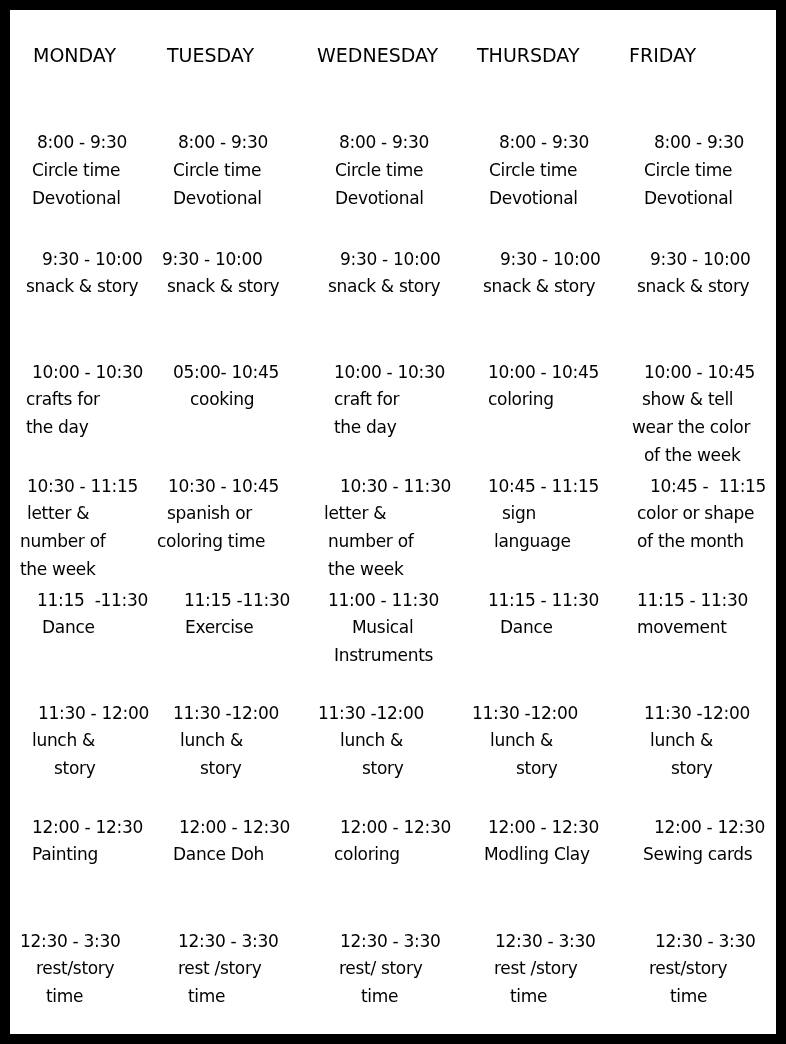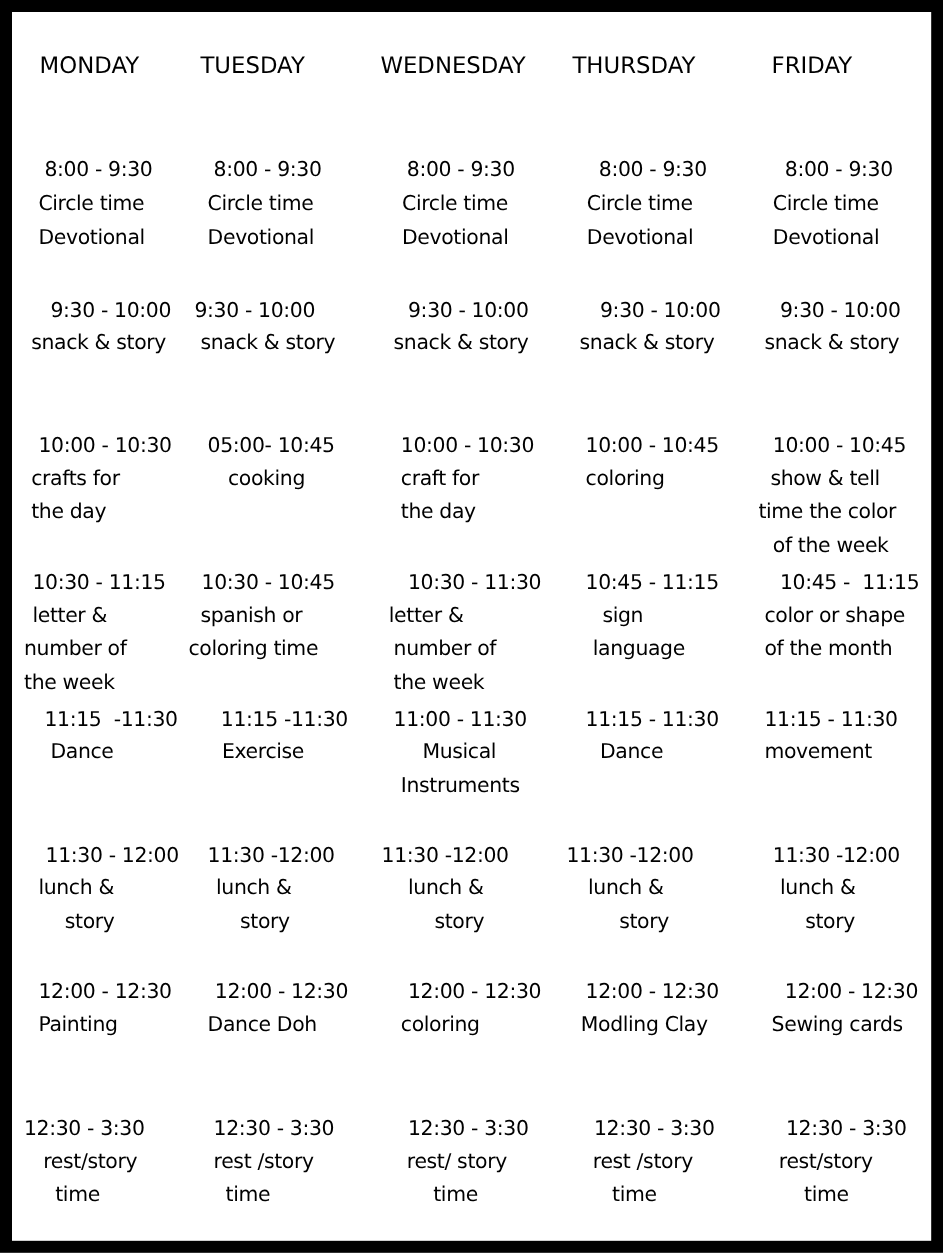--- a/index.html
+++ b/index.html
@@ -19,21 +19,21 @@
 </style>
 </head>
 <body>
 
 <div class="page">
 
   <div class="t hdr" style="left:23px;top:35px">MONDAY</div>
   <div class="t hdr" style="left:157px;top:35px">TUESDAY</div>
   <div class="t hdr" style="left:307px;top:35px">WEDNESDAY</div>
   <div class="t hdr" style="left:467px;top:35px">THURSDAY</div>
-  <div class="t hdr" style="left:633px;top:35px">FRIDAY</div>
+  <div class="t hdr" style="left:619px;top:35px">FRIDAY</div>
 
   <div class="t" style="left:27px;top:122px">8:00 - 9:30</div>
   <div class="t" style="left:22px;top:150px">Circle time</div>
   <div class="t" style="left:22px;top:178px">Devotional</div>
   <div class="t" style="left:168px;top:122px">8:00 - 9:30</div>
   <div class="t" style="left:163px;top:150px">Circle time</div>
   <div class="t" style="left:163px;top:178px">Devotional</div>
   <div class="t" style="left:329px;top:122px">8:00 - 9:30</div>
   <div class="t" style="left:325px;top:150px">Circle time</div>
   <div class="t" style="left:325px;top:178px">Devotional</div>
@@ -60,21 +60,21 @@
   <div class="t" style="left:16px;top:407px">the day</div>
   <div class="t" style="left:163px;top:352px">05:00- 10:45</div>
   <div class="t" style="left:180px;top:379px">cooking</div>
   <div class="t" style="left:324px;top:352px">10:00 - 10:30</div>
   <div class="t" style="left:324px;top:379px">craft for</div>
   <div class="t" style="left:324px;top:407px">the day</div>
   <div class="t" style="left:478px;top:352px">10:00 - 10:45</div>
   <div class="t" style="left:478px;top:379px">coloring</div>
   <div class="t" style="left:634px;top:352px">10:00 - 10:45</div>
   <div class="t" style="left:632px;top:379px">show &amp; tell</div>
-  <div class="t" style="left:622px;top:407px">time the color</div>
+  <div class="t" style="left:622px;top:407px">wear the color</div>
   <div class="t" style="left:634px;top:435px">of the week</div>
 
   <div class="t" style="left:17px;top:466px">10:30 - 11:15</div>
   <div class="t" style="left:17px;top:493px">letter &amp;</div>
   <div class="t" style="left:10px;top:521px">number of</div>
   <div class="t" style="left:10px;top:549px">the week</div>
   <div class="t" style="left:158px;top:466px">10:30 - 10:45</div>
   <div class="t" style="left:157px;top:493px">spanish or</div>
   <div class="t" style="left:147px;top:521px">coloring time</div>
   <div class="t" style="left:330px;top:466px">10:30 - 11:30</div>

